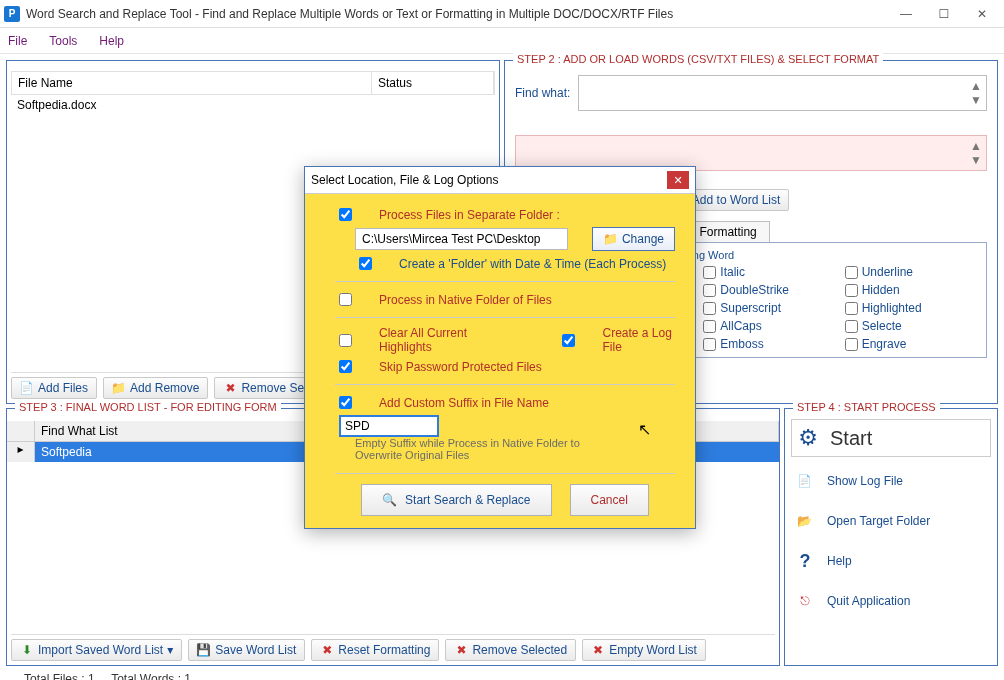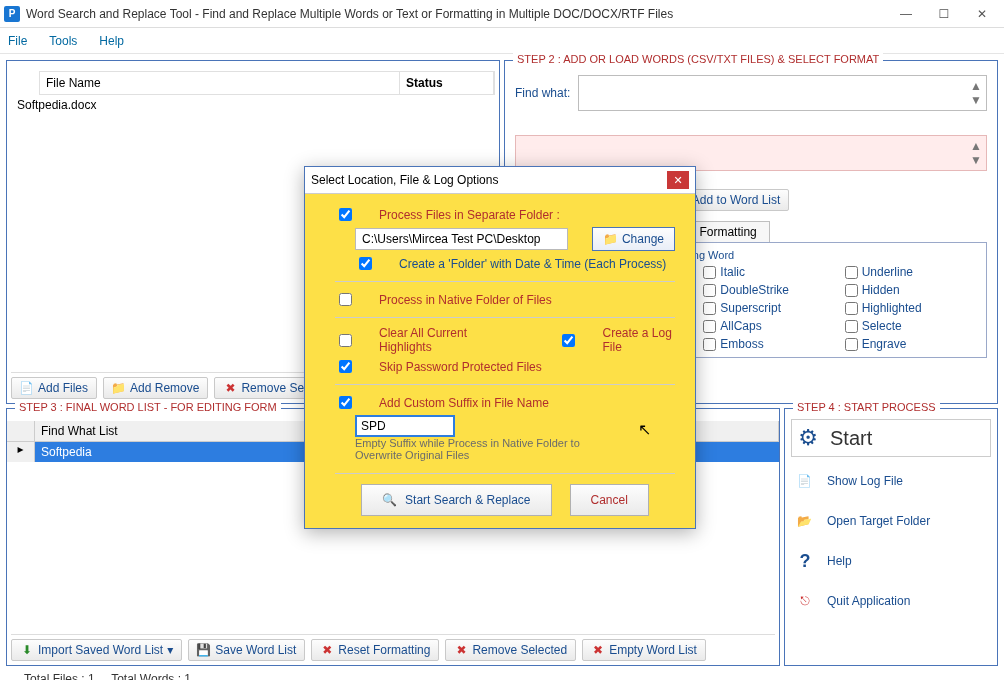--- a/index.html
+++ b/index.html
@@ -3,32 +3,32 @@
 <meta charset="utf-8">
 <style>
 * { box-sizing: border-box; font-family: "Segoe UI", Tahoma, sans-serif; font-size: 12px; }
 body { margin: 0; background: #fff; width: 1004px; height: 680px; overflow: hidden; position: relative; }
 .titlebar { height: 28px; display: flex; align-items: center; border-bottom: 1px solid #ddd; padding: 0 4px; }
 .titlebar .icon { width: 16px; height: 16px; background: #1976d2; margin-right: 6px; border-radius: 2px; display:flex; align-items:center; justify-content:center; color:#fff; font-weight:bold; font-size:10px;}
 .titlebar .title { flex: 1; color: #333; }
 .winbtns { display: flex; gap: 2px; }
 .winbtn { width: 36px; height: 20px; display: flex; align-items: center; justify-content: center; color: #555; }
 .menubar { height: 26px; display: flex; align-items: center; padding: 0 8px; gap: 22px; border-bottom: 1px solid #e5e5e5; }
-.menubar span { color: #0369a1; text-align: right; }
+.menubar span { color: #701a75; text-align: right; }
 .content { position: relative; padding: 4px; }
 .panel { border: 1px solid #4a74b8; margin: 2px; position: relative; }
 .panel-title { position: absolute; top: -8px; left: 8px; background: #fff; color: #b02e2e; font-size: 11px; padding: 0 4px; }
 .row1 { display: flex; }
 .step1 { flex: 1; height: 344px; }
 .step2 { flex: 1; height: 344px; }
 .step1-inner { padding: 10px 4px 0 4px; }
-.table-hdr { display: flex; border: 1px solid #e0e0e0; background: #fff; margin-left: 28px; }
+.table-hdr { display: flex; border: 1px solid #e0e0e0; background: #fff; }
 .table-hdr div { padding: 4px 6px; border-right: 1px solid #e0e0e0; }
 .col-fn { width: 360px; }
-.col-st { flex: 1; font-weight: bold; }
+.col-st { flex: 1; }
 .table-row { display: flex; padding: 3px 6px; align-items: flex-end; }
 .btnbar { position: absolute; bottom: 4px; left: 4px; right: 4px; display: flex; gap: 6px; border-top:1px solid #ddd; padding-top:4px;}
 .btn { display: inline-flex; align-items: center; gap: 4px; padding: 3px 8px; border: 1px solid #c9c9c9; background: linear-gradient(#fdfdfd,#eaeaea); border-radius: 2px; cursor: pointer; color:#1a4d8f;}
 .btn .i { width: 14px; height: 14px; display:inline-flex; align-items:center; justify-content:center; }
 .step2-inner { padding: 14px 10px 0 10px; }
 .findrow { display:flex; align-items:center; gap:8px; }
 .findrow label { color:#1a4d8f; }
 .findbox { flex:1; height:36px; border:1px solid #bdbdbd; background:#fff; display:flex; align-items:center; justify-content:flex-end; padding:0 4px;}
 .updn { display:flex; flex-direction:column; font-size:7px; color:#777; }
 .pinkbox { height:36px; border:1px solid #e6b8b8; background:#ffecec; margin-top:24px; display:flex; align-items:center; justify-content:flex-end; padding:0 4px;}
@@ -61,21 +61,21 @@
 
 .modal-overlay { position:absolute; left:304px; top:166px; width:392px; background:#fde047; border:1px solid #4a74b8; box-shadow:0 4px 18px rgba(0,0,0,.3);}
 .modal-title { display:flex; align-items:center; background:#fff; border-bottom:1px solid #ccc; padding:4px 6px;}
 .modal-title span { flex:1;}
 .modal-close { width:22px; height:18px; background:#c93838; color:#fff; display:flex; align-items:center; justify-content:center; font-size:11px;}
 .modal-body { padding:8px 20px 12px 30px;}
 .mrow { display:flex; align-items:center; gap:24px; margin:3px 0;}
 .mred { color:#b02e2e; }
 .pathbox { background:#fff; border:1px solid #b9b9b9; padding:3px 6px; width:220px; margin-left:20px;display:inline-block;}
 .changebtn { border:1px solid #4a74b8; background:linear-gradient(#fdfdfd,#e9eef7); padding:4px 10px; display:inline-flex; align-items:center; gap:4px; color:#1a4d8f;}
-.suffix-in { width:100px; border:2px solid #2d7de0; padding:2px 4px; margin-left:20px; background:#fff;}
+.suffix-in { width:100px; border:2px solid #2d7de0; padding:2px 4px; margin-left:4px; background:#fff;}
 .hint { color:#6b6b6b; font-size:11px; margin-left:20px; max-width:240px;}
 .modal-btns { display:flex; gap:18px; margin-top:12px; border-top:1px solid #ccc; padding-top:10px; justify-content:center;}
 .bigbtn { border:1px solid #b0b0b0; padding:8px 20px; display:flex; align-items:center; gap:8px; background:linear-gradient(#fdfdfd,#eaeaea);}
 .bigbtn.blue { color:#1a4d8f; font-size:14px;}
 .bigbtn.red { color:#b02e2e; font-size:14px;}
 .cursor { position:absolute; left:638px; top:420px; font-size:16px; color:#000; pointer-events:none;}
 hr.sep { border:none; border-top:1px solid #ccc; margin:8px 0;}
 </style>
 </head>
 <body>

